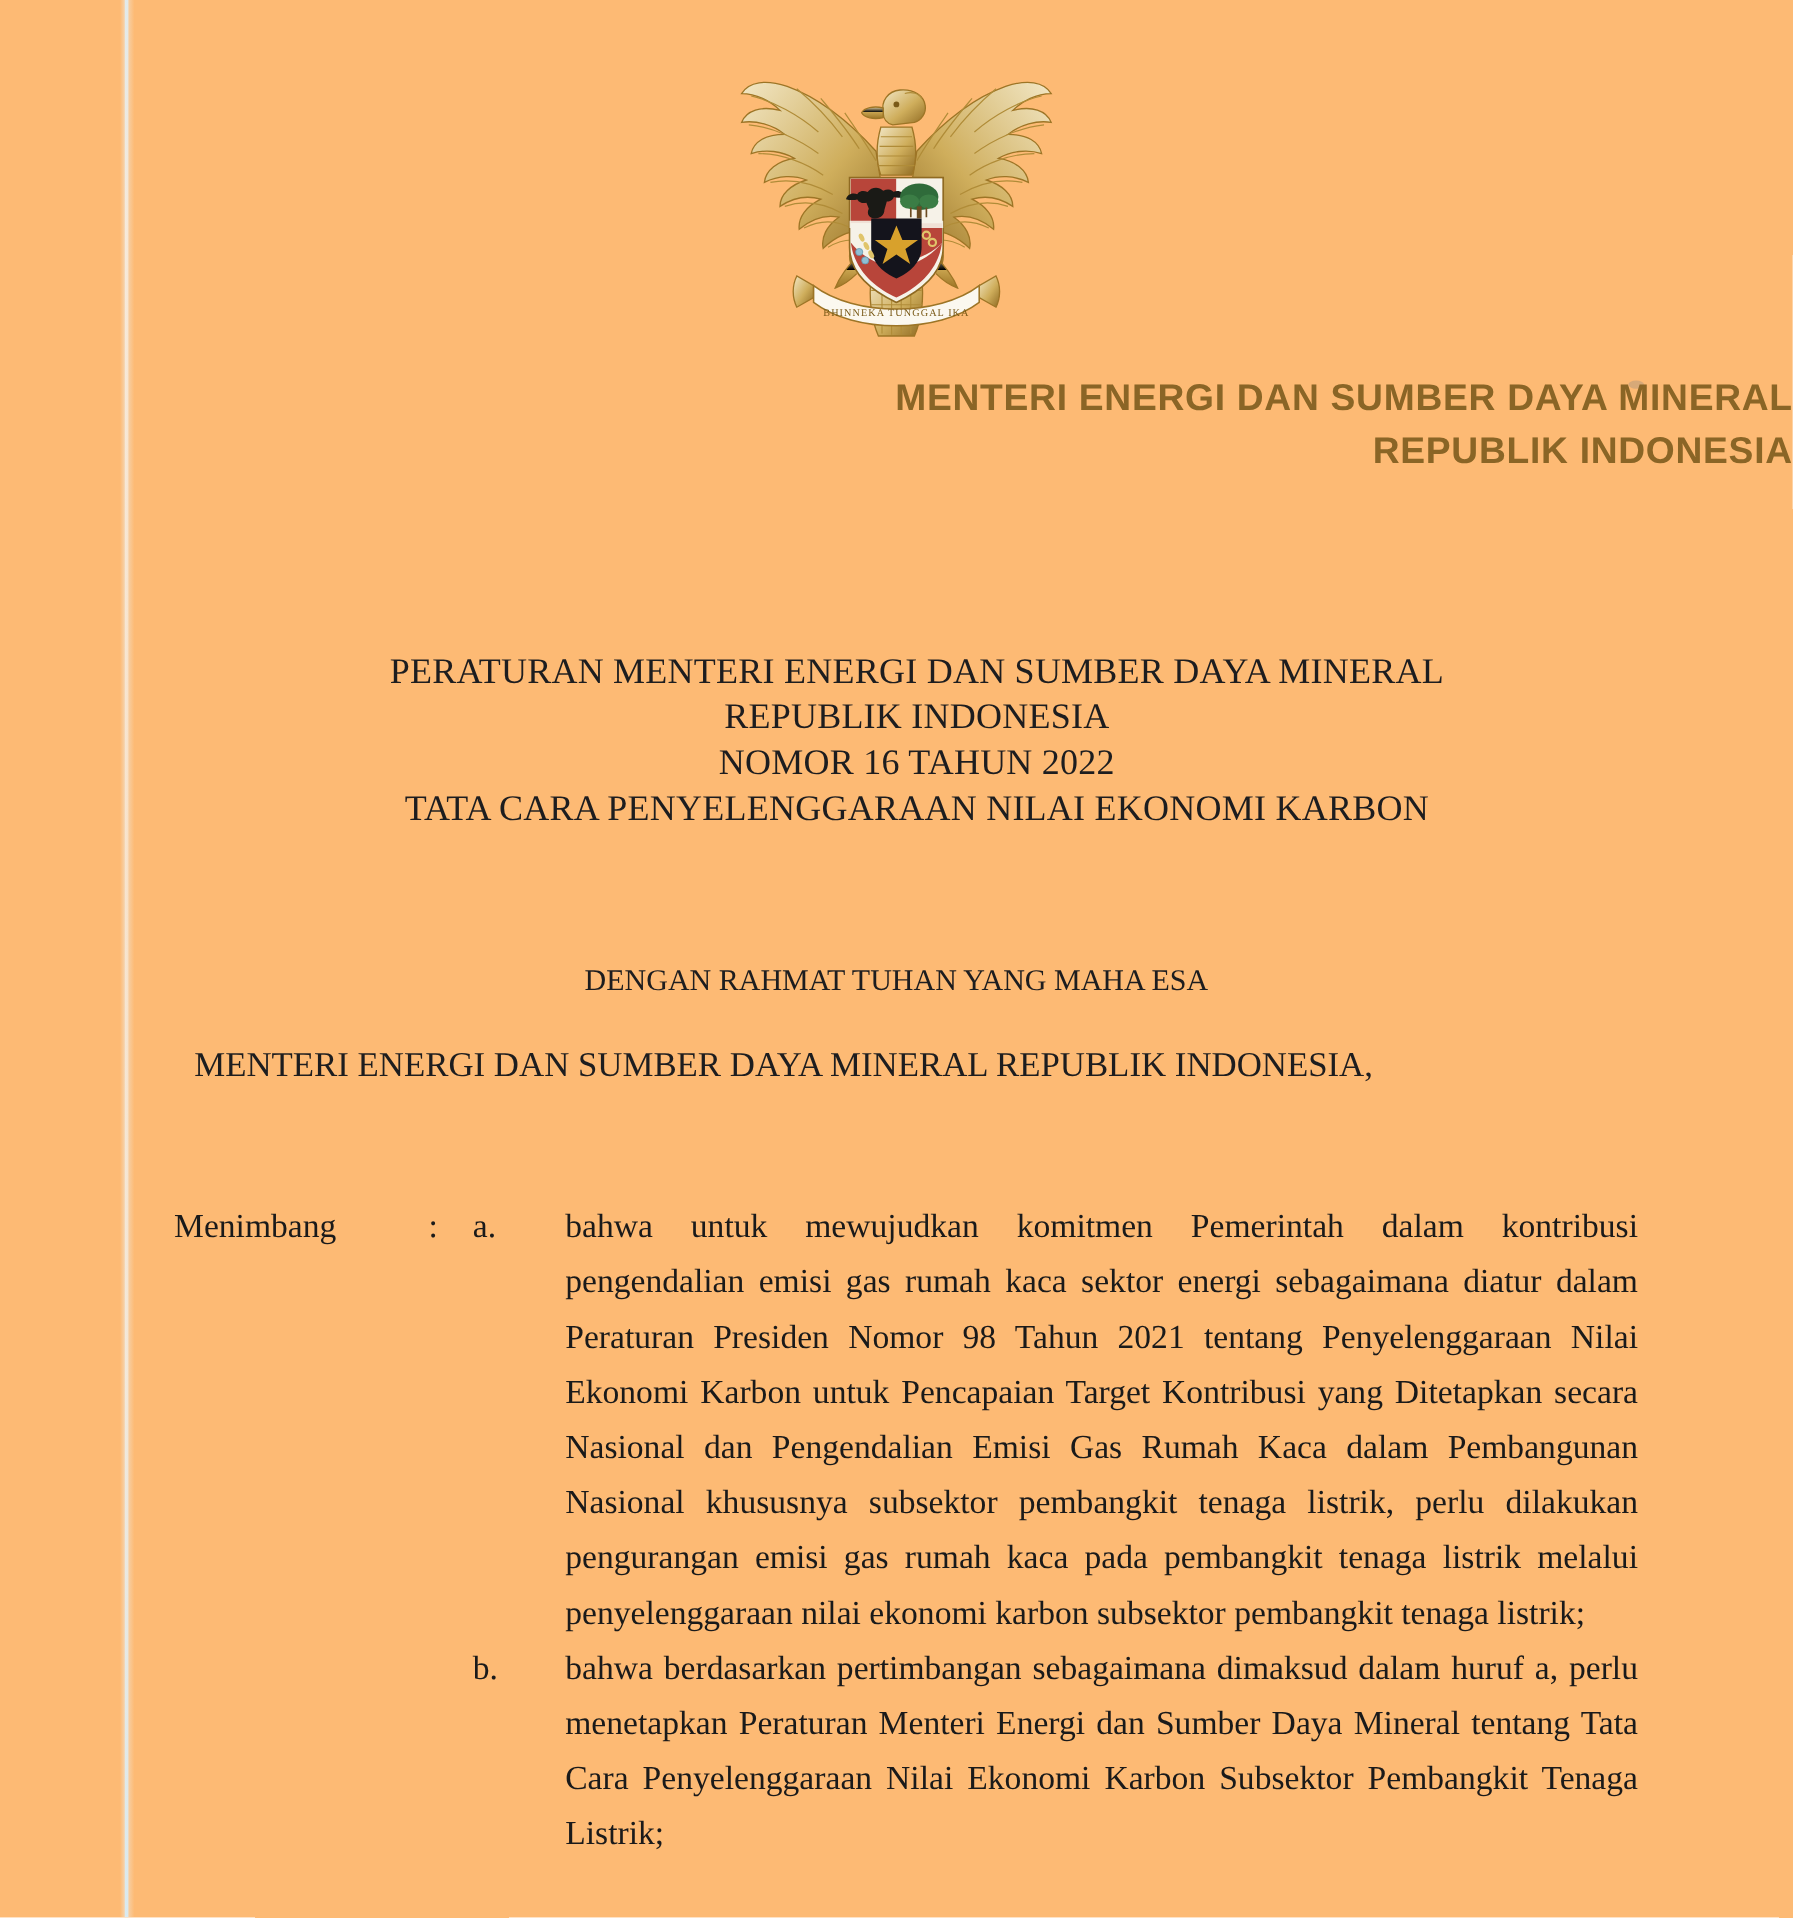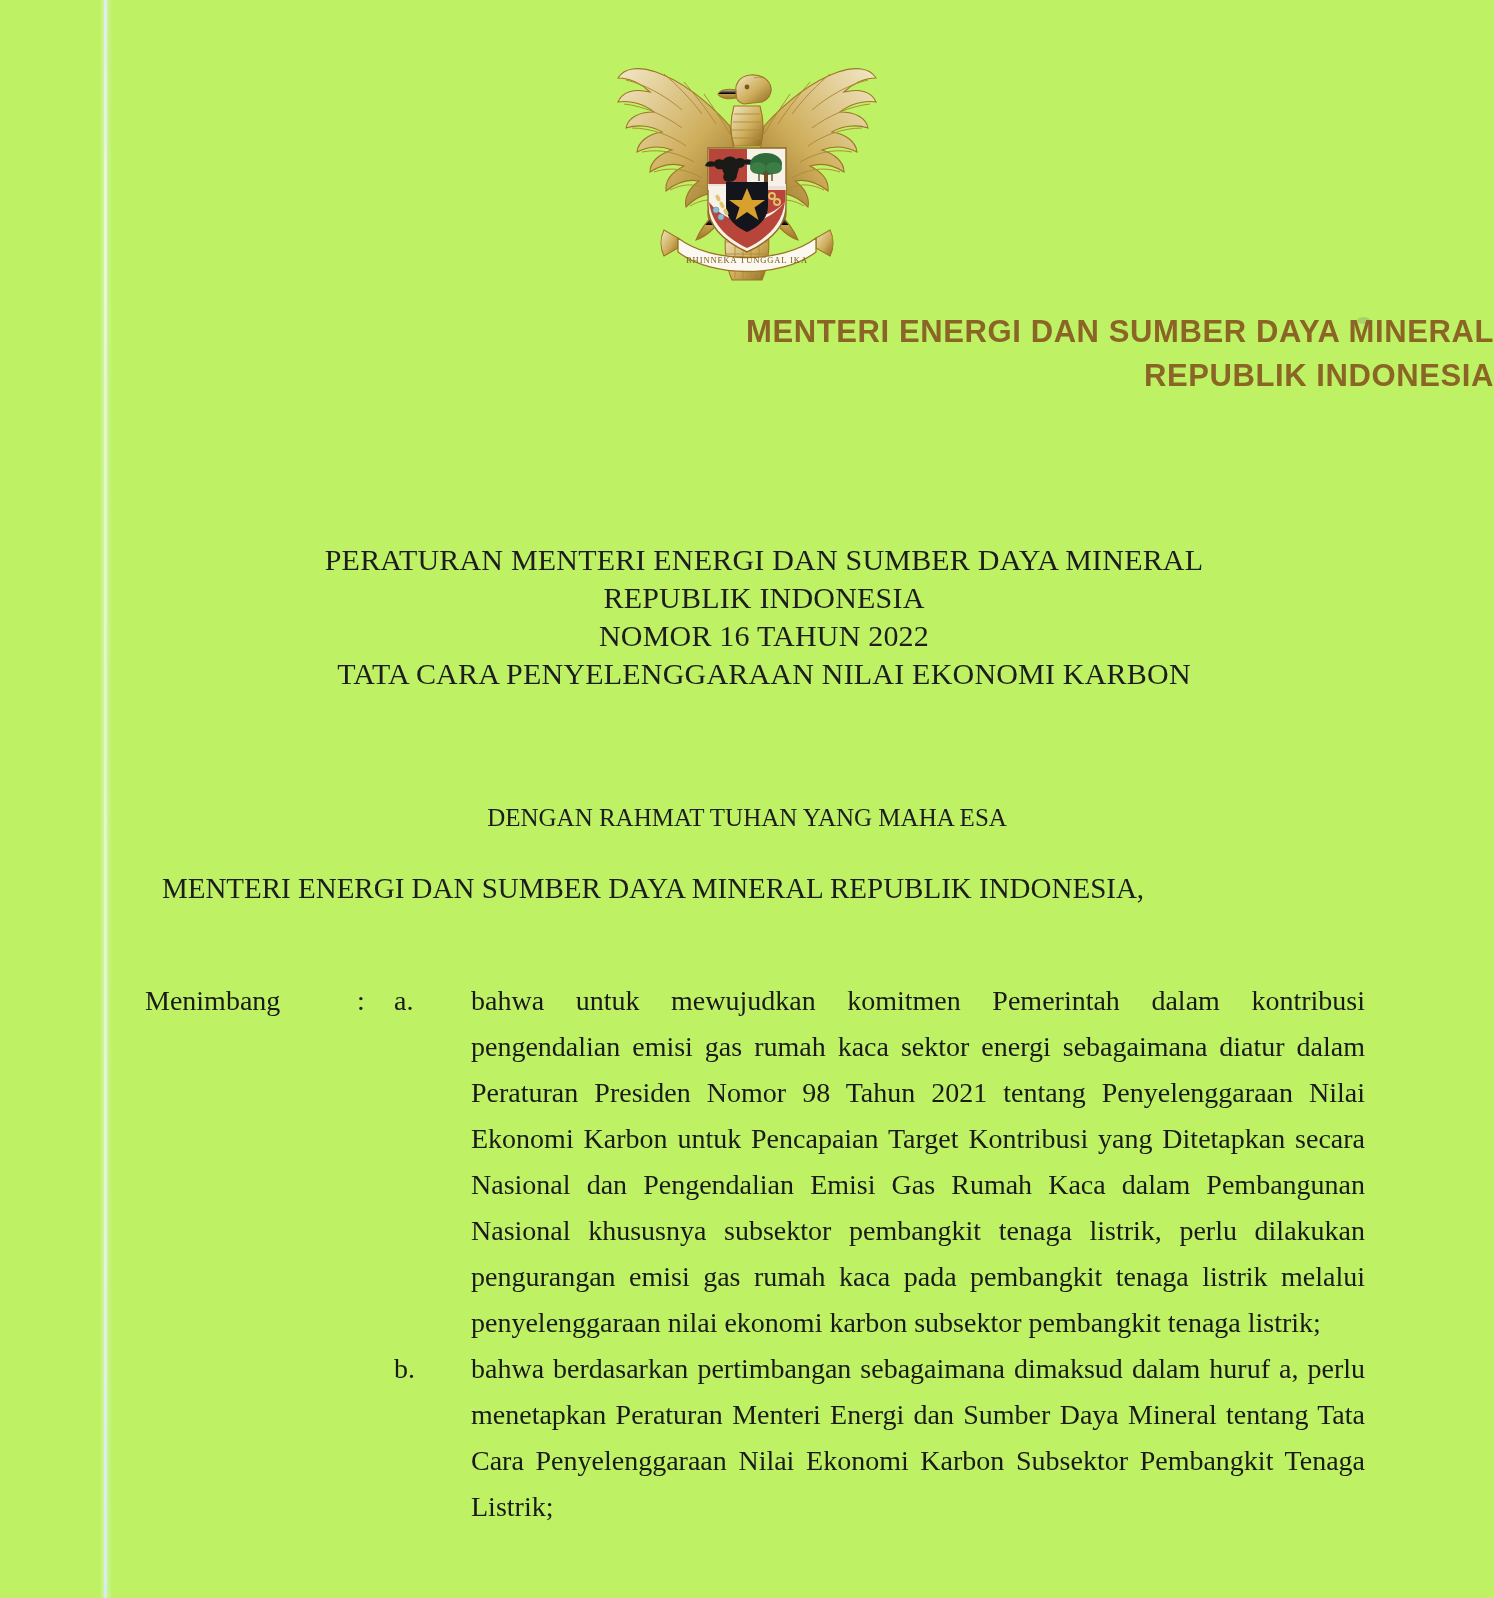--- a/index.html
+++ b/index.html
@@ -11,21 +11,21 @@
   }
   body {
     font-family: "Liberation Serif", "DejaVu Serif", serif;
     color: #1a1a1a;
   }
 
   #page {
     position: relative;
     width: 1494px;
     height: 1598px;
-    background: #bef264;
+    background: #fdba74;
     overflow: hidden;
   }
 
   
   .scan-seam {
     position: absolute;
     top: 0;
     left: 104px;
     width: 3px;
     height: 1598px;
@@ -129,20 +129,21 @@
     position: absolute;
     left: 145px;
     top: 978px;
     width: 1220px;
     font-size: 28px;
     line-height: 46px;
   }
   .cons-row {
     display: flex;
     align-items: flex-start;
+    margin-top: 22px;
   }
   .cons-label {
     width: 212px;
     flex: 0 0 212px;
     white-space: nowrap;
   }
   .cons-colon {
     width: 37px;
     flex: 0 0 37px;
   }

